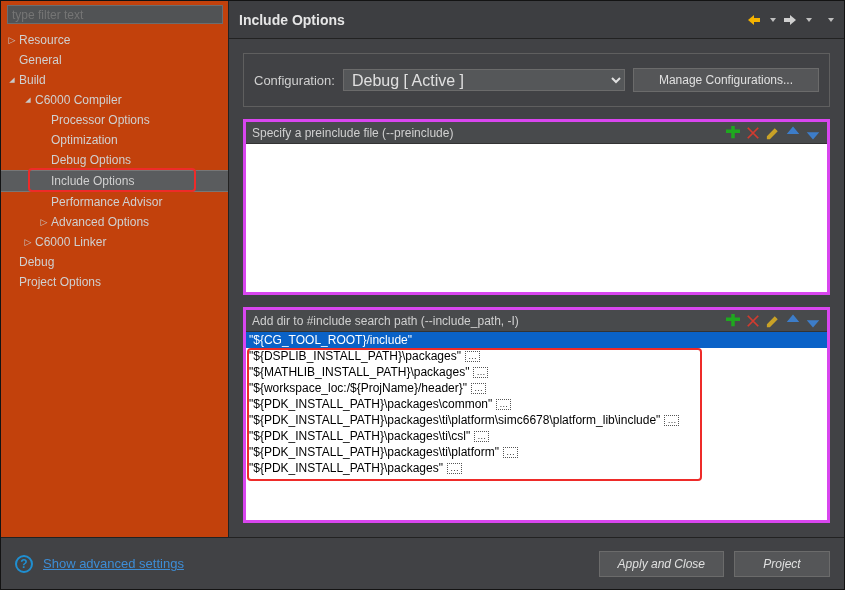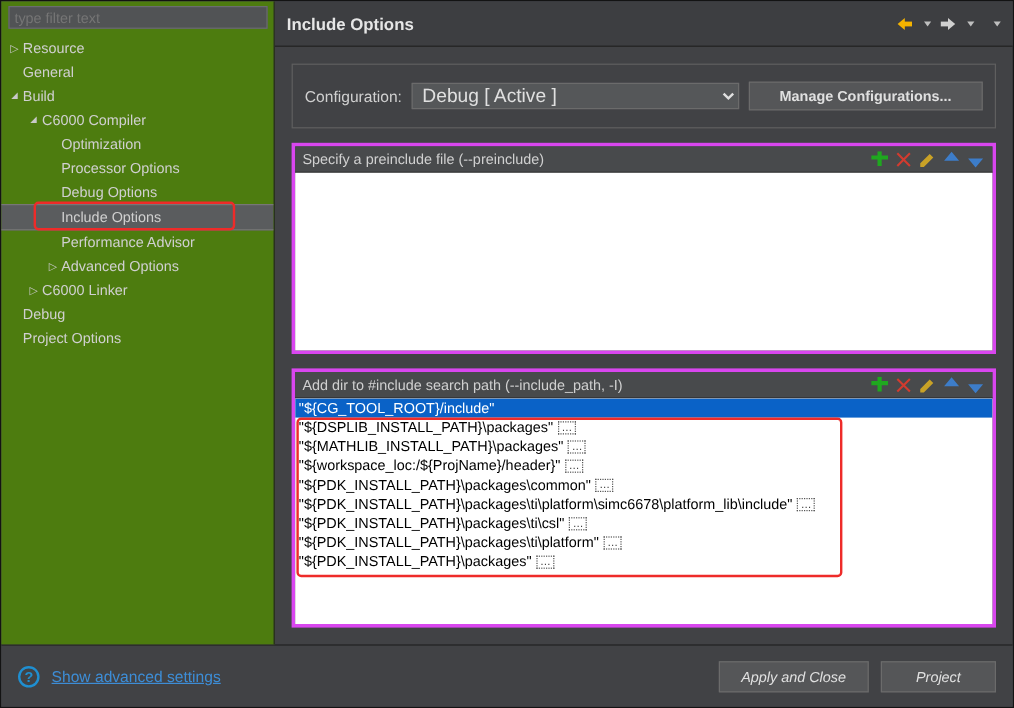--- a/index.html
+++ b/index.html
@@ -7,21 +7,21 @@
     width: 845px; height: 590px;
     font-family: "Segoe UI", Tahoma, sans-serif;
     font-size: 12px; color: #cfcfcf;
     background: #414245; overflow: hidden;
     display: flex; flex-direction: column;
     border: 1px solid #131313;
   }
   .main-row { flex: 1 1 auto; display: flex; min-height: 0; }
   
   .sidebar {
-    width: 228px; background: #4d7c0f;
+    width: 228px; background: #c2410c;
     border-right: 1px solid #222;
     display: flex; flex-direction: column;
     padding-top: 4px;
   }
   .filter-wrap { padding: 0 6px 4px 6px; }
   .filter-input {
     width: 216px; height: 19px;
     background: #515355; border: 1px solid #6b6d6f;
     color: #8a8a8a; padding: 1px 4px;
     font-size: 12px; font-family: inherit;
@@ -72,21 +72,20 @@
   .cfg-select {
     flex: 1; height: 22px; background: #555759;
     border: 1px solid #6b6b6b; color: #e0e0e0;
     padding: 1px 4px; font-size: 16px; font-family: inherit;
   }
   .cfg-btn {
     height: 24px; padding: 0 25px;
     background: #555658; border: 1px solid #6b6b6b;
     color: #e0e0e0; font-size: 12px; cursor: pointer;
     font-family: inherit;
-    font-weight: bold;
   }
   .list-box {
     border: 3px solid #d946ef; display: flex; flex-direction: column;
   }
   .list-box.top { height: 176px; }
   .list-box.bot { flex: 1; min-height: 0; position: relative; }
   .list-head {
     height: 22px; background: #484a4c;
     display: flex; align-items: center;
     padding: 0 6px; color: #d0d0d0;
@@ -156,26 +155,26 @@
           <span class="tree-label">Build</span>
         </div>
         <div class="tree-item">
           <span class="tree-indent w1"></span>
           <span class="tree-arrow" style="font-size: 7px;">◢</span>
           <span class="tree-label">C6000 Compiler</span>
         </div>
         <div class="tree-item">
           <span class="tree-indent w2"></span>
           <span class="tree-arrow"></span>
+          <span class="tree-label">Processor Options</span>
+        </div>
+        <div class="tree-item">
+          <span class="tree-indent w2"></span>
+          <span class="tree-arrow"></span>
           <span class="tree-label">Optimization</span>
-        </div>
-        <div class="tree-item">
-          <span class="tree-indent w2"></span>
-          <span class="tree-arrow"></span>
-          <span class="tree-label">Processor Options</span>
         </div>
         <div class="tree-item">
           <span class="tree-indent w2"></span>
           <span class="tree-arrow"></span>
           <span class="tree-label">Debug Options</span>
         </div>
         <div class="tree-item selected">
           <span class="tree-indent w2"></span>
           <span class="tree-arrow"></span>
           <span class="tree-label">Include Options</span>

